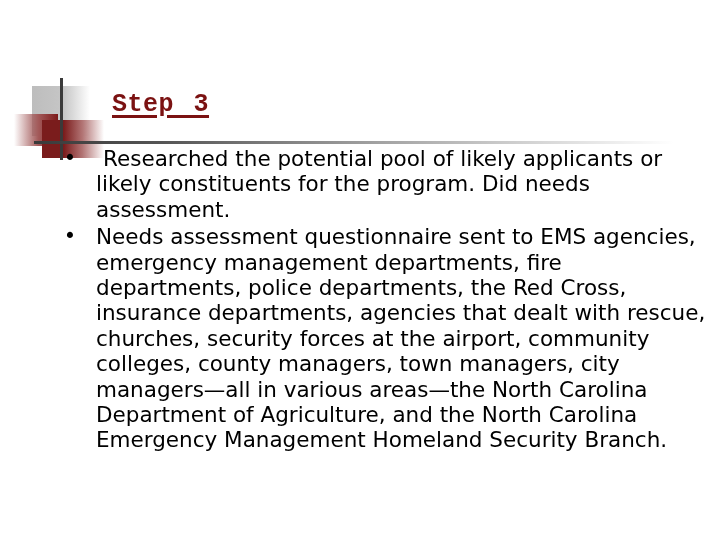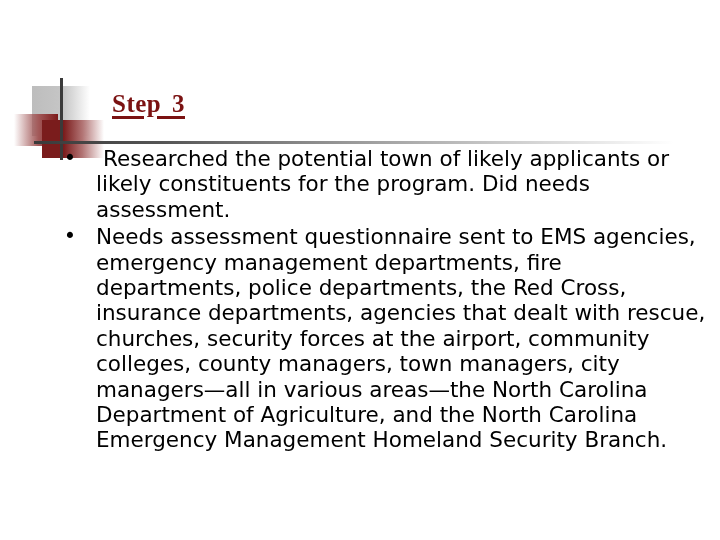--- a/index.html
+++ b/index.html
@@ -22,21 +22,21 @@
     }
     .vline {
       left: 60px; top: 78px; width: 3px; height: 82px; background: #3a3a3a;
     }
     .hline {
       left: 34px; top: 141px; width: 640px; height: 3px;
       background: linear-gradient(to right, #3a3a3a 0%, #555 20%, #9a9a9a 50%, #d8d8d8 80%, rgba(255,255,255,0) 100%);
     }
     .title {
       position: absolute; left: 112px; top: 90px;
-      font-family: Liberation Serif, serif; font-weight: bold;
+      font-family: Liberation Mono, monospace; font-weight: bold;
       font-size: 25px; color: #7b1212;
       text-decoration: underline; text-decoration-thickness: 3px; text-underline-offset: 4px;
       letter-spacing: 0.5px; word-spacing: 4px;
     }
     .content {
       position: absolute; left: 60px; top: 146px; width: 650px;
       font-size: 21.5px; line-height: 25.4px; color: #000;
       margin: 0; padding: 0; list-style: none;
     }
     .bullet-item {
@@ -57,20 +57,20 @@
   <div class="deco red-left"></div>
   <div class="deco red-right"></div>
   <div class="deco vline"></div>
   <div class="deco hline"></div>
 
   <div class="title">Step 3</div>
 
   <ul class="content">
     <li class="bullet-item first">
       <span class="dot">•</span>
-      <span class="text">Researched the potential town of likely applicants or likely constituents for the program. Did needs assessment.</span>
+      <span class="text">Researched the potential pool of likely applicants or likely constituents for the program. Did needs assessment.</span>
     </li>
     <li class="bullet-item">
       <span class="dot">•</span>
       <span class="text">Needs assessment questionnaire sent to EMS agencies, emergency management departments, fire departments, police departments, the Red Cross, insurance departments, agencies that dealt with rescue, churches, security forces at the airport, community colleges, county managers, town managers, city managers—all in various areas—the North Carolina Department of Agriculture, and the North Carolina Emergency Management Homeland Security Branch.</span>
     </li>
   </ul>
 </div>
 
 </body></html>

